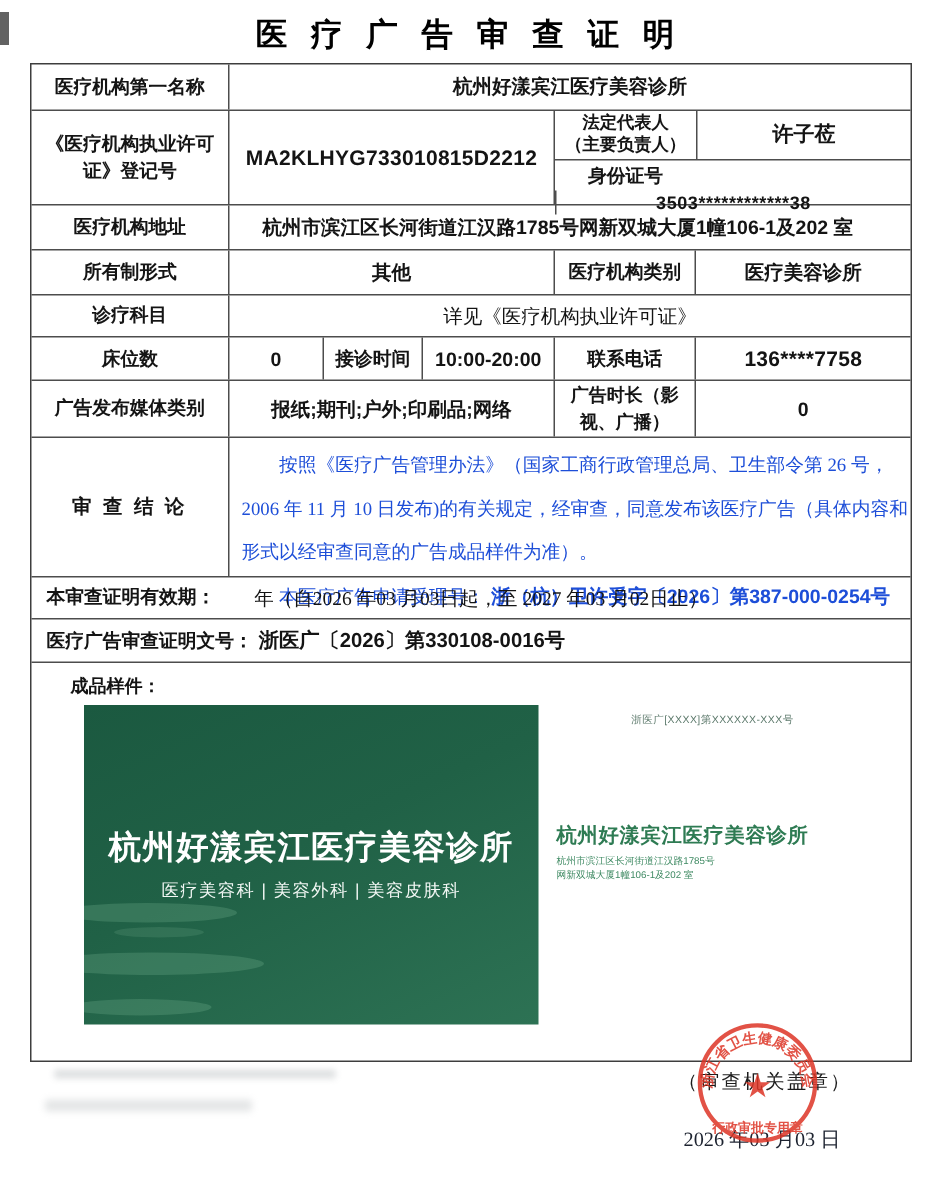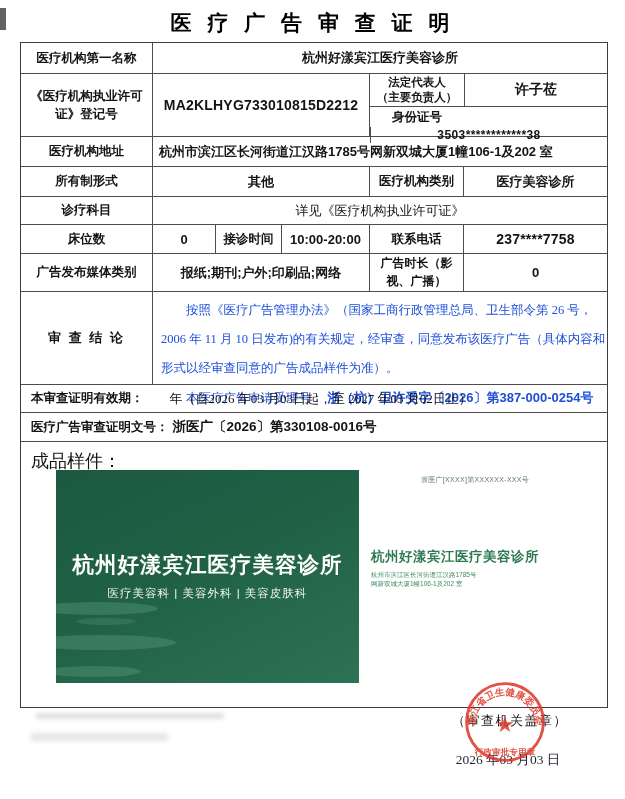--- a/index.html
+++ b/index.html
@@ -29,37 +29,37 @@
 
   .r1{height:30px;} .r2{height:63px;} .r3{height:30px;} .r4{height:30px;} .r5{height:28px;}
   .r6{height:29px;} .r7{height:38px;} .r8{height:93px;} .r9{height:28px;} .r10{height:29px;} .r11{height:266px;}
 
   .lbl{font-weight:bold;font-size:12.5px;line-height:1.45;}
   .lbl-sm{font-weight:bold;font-size:11.5px;line-height:1.3;}
   .v600{font-weight:600;font-size:13px;}
   .vcode{font-weight:700;font-size:14px;letter-spacing:.2px;}
   .vid{font-weight:600;font-size:12px;letter-spacing:.4px;}
   .vserif{font-family:"Liberation Serif",serif;font-size:13px;}
-  .left-cell{align-items:flex-start;text-align:center;padding-left:6px;}
+  .left-cell{align-items:flex-start;text-align:center;padding-left:22px;}
 
   
   .concl{display:block;text-align:left;padding:4px 10px 4px 8px;
          font-family:"Liberation Serif",serif;font-size:12.5px;color:#1d4ed8;}
   .pline{line-height:29px;white-space:nowrap;}
   .indent{text-indent:2em;}
   .receipt-val{font-family:"Liberation Sans",sans-serif;font-weight:bold;font-size:13px;margin-left:4px;}
 
   
   .inline-row{flex-direction:row;justify-content:flex-start;text-align:left;padding-left:10px;align-items:center;display:flex;}
   .gap-val{margin-left:26px;}
   .tight-val{margin-left:4px;font-weight:bold;font-size:13.5px;}
 
   
   .sample-cell{position:relative;width:100%;height:100%;}
-  .sample-label{position:absolute;top:7px;left:10px;font-weight:normal;font-size:18px;}
+  .sample-label{position:absolute;top:7px;left:26px;font-weight:bold;font-size:12px;}
 
   .banner{position:absolute;left:35px;top:28px;width:303px;height:213px;overflow:hidden;
           background:linear-gradient(155deg,#1b5940 0%,#206146 45%,#2d7254 100%);}
   .banner-title{position:absolute;top:80px;left:0;width:100%;text-align:center;color:#fff;
                 font-size:21.5px;font-weight:bold;letter-spacing:1px;}
   .banner-sub{position:absolute;top:116px;left:0;width:100%;text-align:center;color:#f2f7f4;
               font-size:11.5px;font-weight:normal;letter-spacing:1px;}
   .leaf{position:absolute;background:rgba(125,185,150,.26);border-radius:50%;}
   .leaf1{left:-18px;top:132px;width:120px;height:13px;}
   .leaf2{left:-30px;top:165px;width:150px;height:15px;}
@@ -135,21 +135,21 @@
       <div class="cell w131 lbl">诊疗科目</div>
       <div class="cell grow vserif">详见《医疗机构执业许可证》</div>
     </div>
 
     <div class="row r6">
       <div class="cell w131 lbl">床位数</div>
       <div class="cell w63 v600">0</div>
       <div class="cell w66 lbl">接诊时间</div>
       <div class="cell w88 v600">10:00-20:00</div>
       <div class="cell w94 lbl">联系电话</div>
-      <div class="cell grow vcode">237****7758</div>
+      <div class="cell grow vcode">136****7758</div>
     </div>
 
     <div class="row r7">
       <div class="cell w131 lbl">广告发布媒体类别</div>
       <div class="cell w217 v600">报纸;期刊;户外;印刷品;网络</div>
       <div class="cell w94">
         <span class="lbl" style="font-size:12px;">广告时长（影</span>
         <span class="lbl" style="font-size:12px;">视、广播）</span>
       </div>
       <div class="cell grow v600">0</div>

